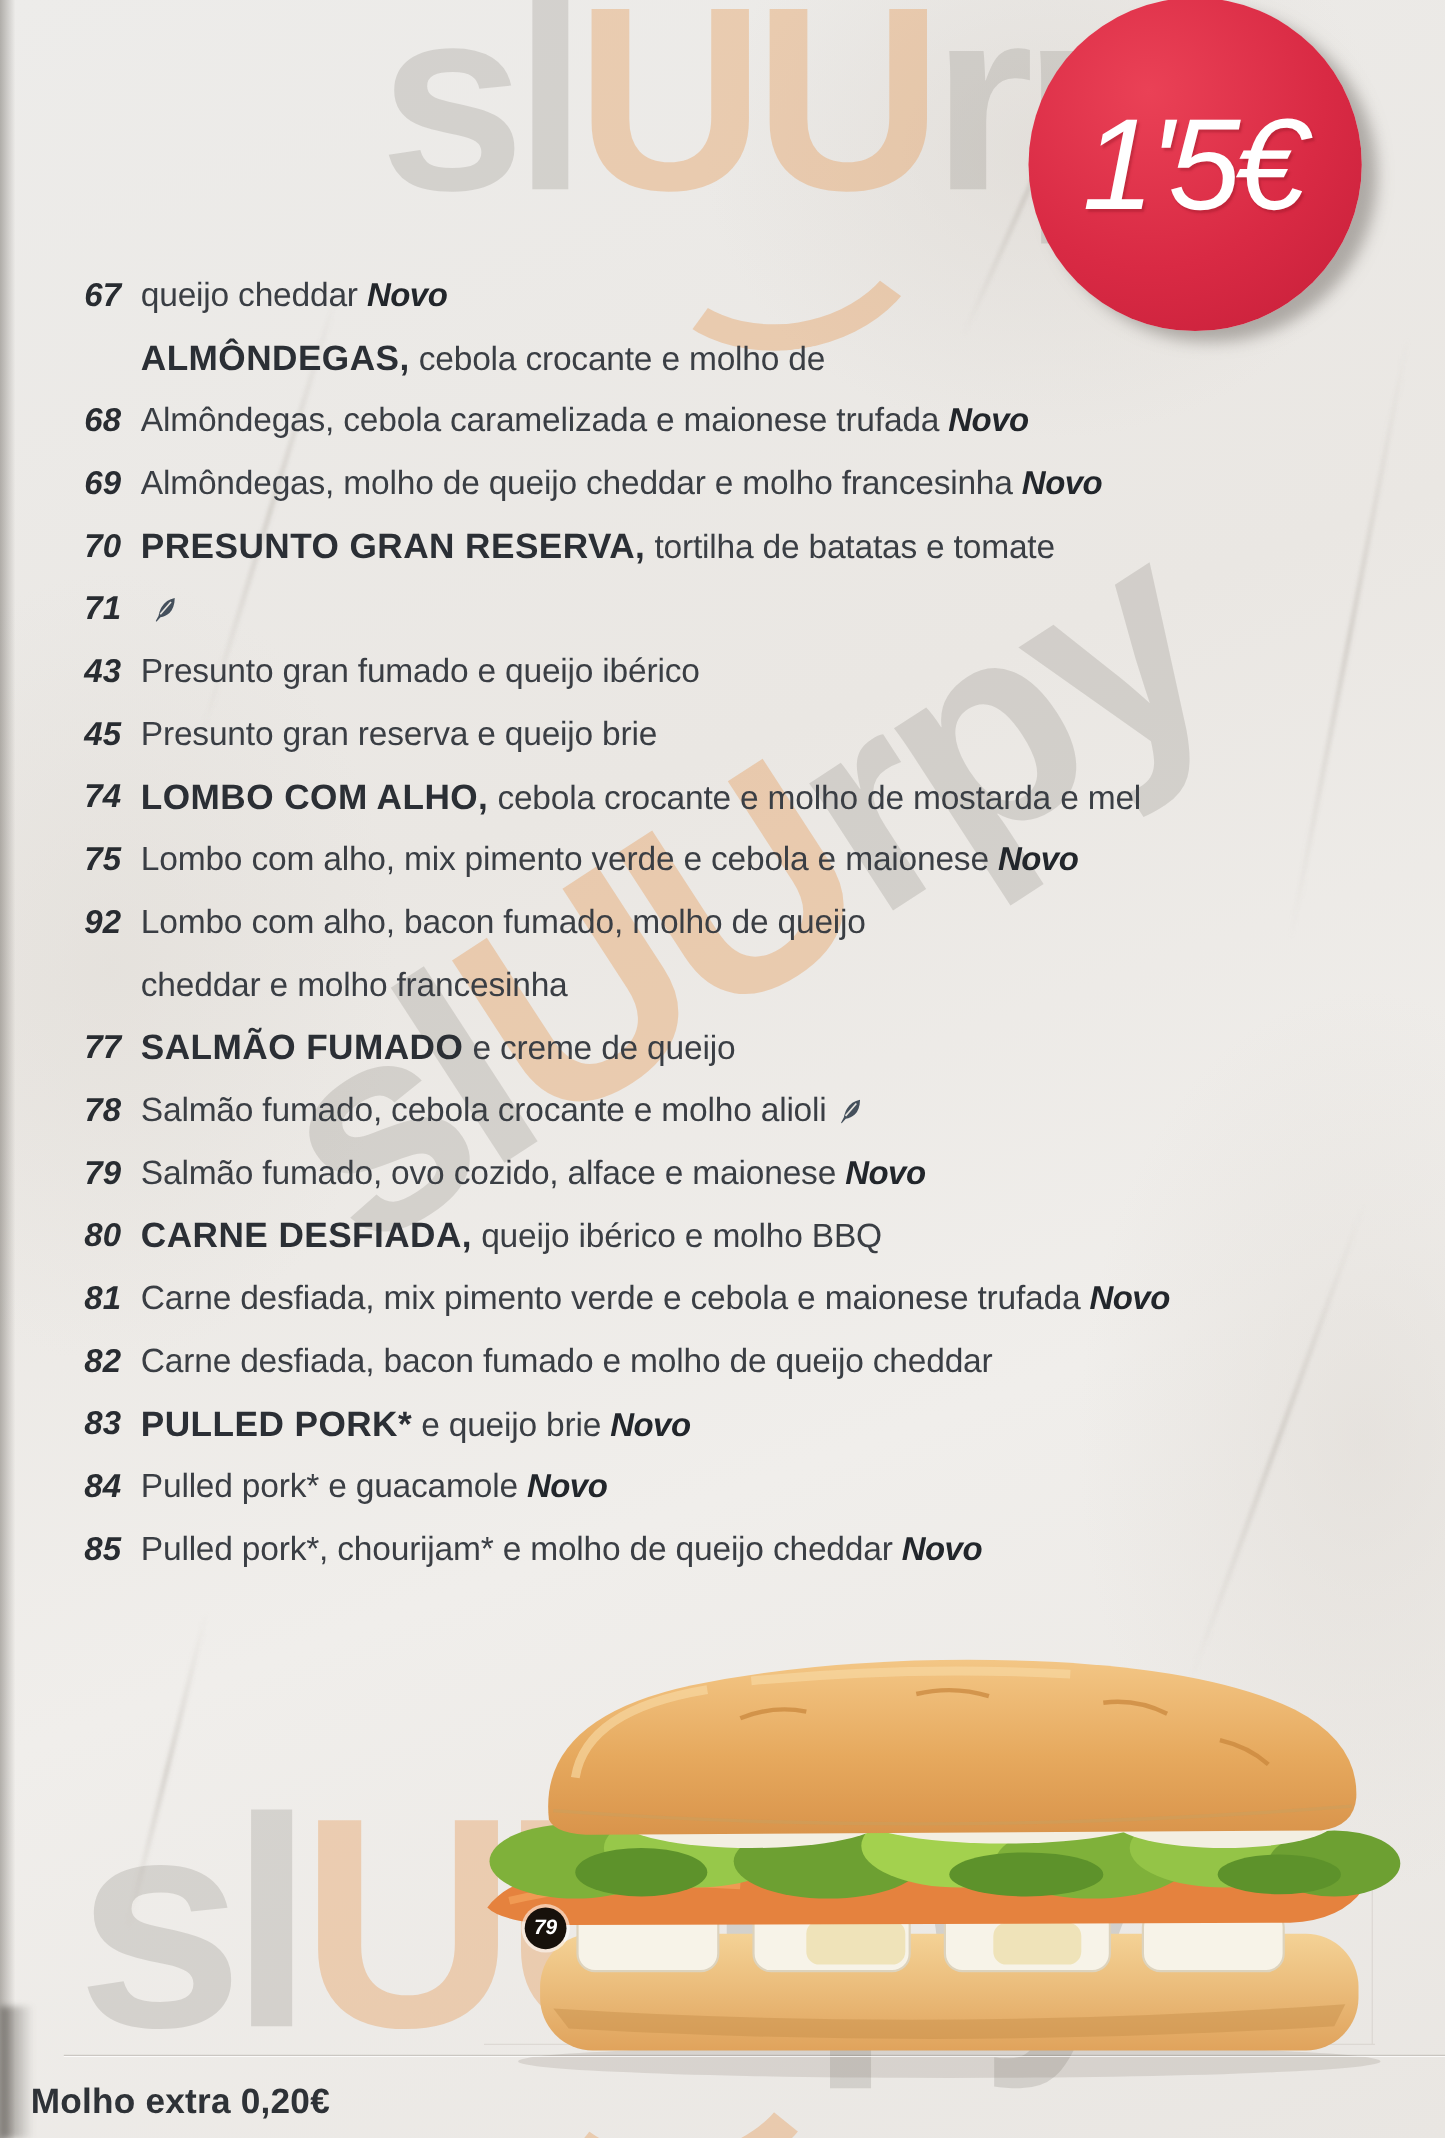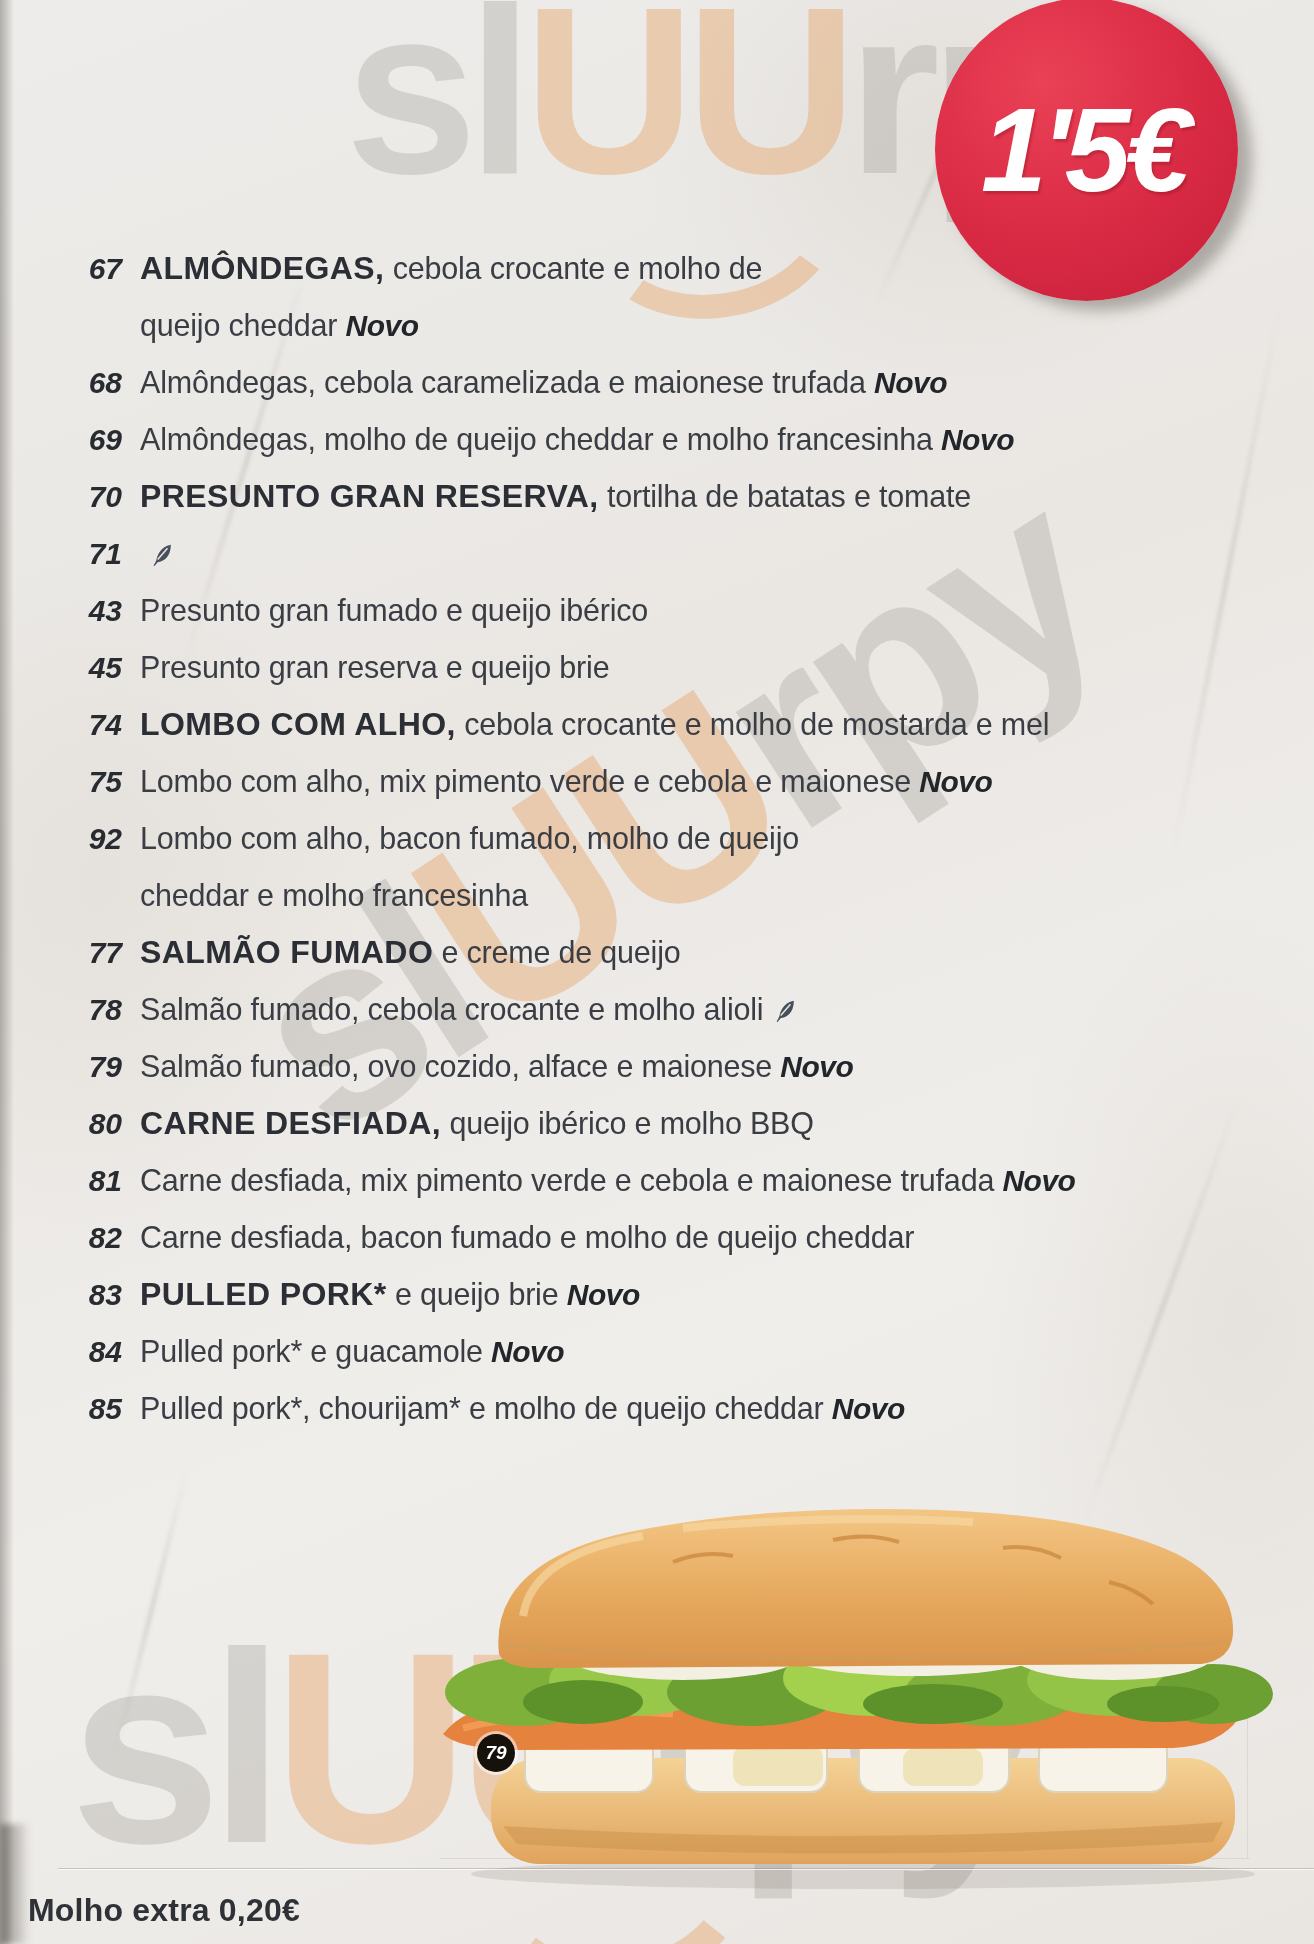--- a/index.html
+++ b/index.html
@@ -47,26 +47,26 @@
     font-size:98px;font-weight:bold;font-style:italic;letter-spacing:2px;
     color:#33373d;text-shadow:0 2px 1px rgba(255,255,255,.55);
   }
   .price-badge{
     position:absolute;left:935px;top:-2px;width:303px;height:303px;border-radius:50%;z-index:4;
     background:radial-gradient(circle at 36% 28%, #ea4156 0%, #d92a44 55%, #c51e39 100%);
     box-shadow:14px 10px 14px rgba(124,119,113,.55);
     display:flex;align-items:center;justify-content:center;
   }
   .price-badge-label{
-    font-size:118px;font-weight:bold;font-style:italic;color:#ffffff;
+    font-size:118px;font-weight:normal;font-style:italic;color:#ffffff;
     letter-spacing:-5px;padding-right:6px;text-shadow:2px 3px 2px rgba(140,20,35,.35);
   }
 
   
-  .menu-list{position:absolute;left:12px;top:240px;width:1082px;z-index:3;}
+  .menu-list{position:absolute;left:0;top:240px;width:1082px;z-index:3;}
   .menu-item{position:relative;}
   .num{
     position:absolute;left:28px;top:0;width:82px;height:57px;line-height:57px;
     text-align:right;font-weight:bold;font-style:italic;font-size:30px;color:#282c31;
   }
   .txt{margin-left:128px;}
   .line{height:57px;line-height:57px;white-space:nowrap;font-size:30.5px;letter-spacing:-.2px;color:#3a3e44;}
   .seg-name{font-weight:bold;font-size:32px;letter-spacing:.4px;color:#2b2f35;}
   .seg-novo{font-weight:bold;font-style:italic;font-size:30px;color:#22262b;letter-spacing:-.5px;}
 
@@ -110,22 +110,22 @@
   <div class="smile smile-bottom"></div>
 
   <div class="price-badge">
     <span class="price-badge-label">1'5€</span>
   </div>
 
   <div class="menu-list">
       <div class="menu-item">
         <div class="num">67</div>
         <div class="txt">
+          <div class="line"><span class="seg-plain">queijo cheddar </span><span class="seg-novo">Novo</span></div>
           <div class="line"><span class="seg-name">ALMÔNDEGAS,</span><span class="seg-plain"> cebola crocante e molho de</span></div>
-          <div class="line"><span class="seg-plain">queijo cheddar </span><span class="seg-novo">Novo</span></div>
         </div>
       </div>
       <div class="menu-item">
         <div class="num">68</div>
         <div class="txt">
           <div class="line"><span class="seg-plain">Almôndegas, cebola caramelizada e maionese trufada  </span><span class="seg-novo">Novo</span></div>
         </div>
       </div>
       <div class="menu-item">
         <div class="num">69</div>

